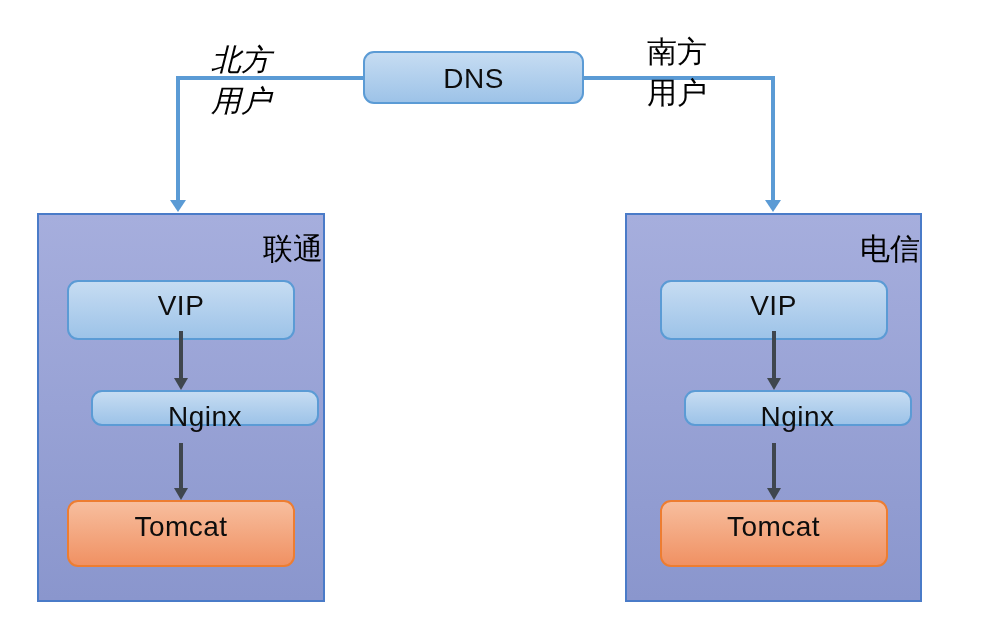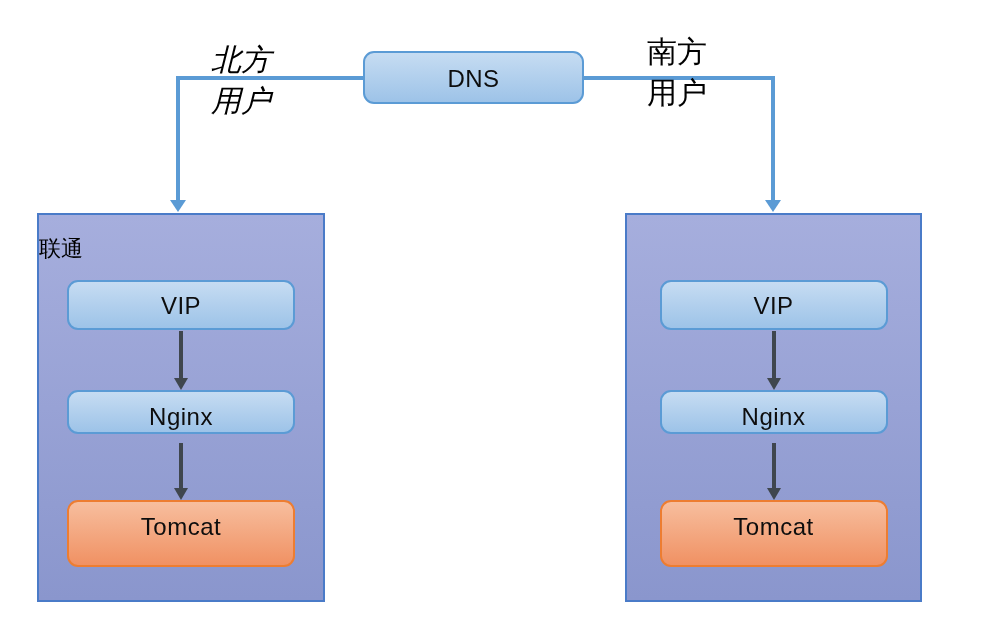--- a/index.html
+++ b/index.html
@@ -5,21 +5,21 @@
   html,body{margin:0;padding:0;background:#ffffff;}
   body{font-family:"Liberation Sans", sans-serif; color:#000;}
   .stage{
     position:relative; width:982px; height:640px; background:#ffffff;
     overflow:hidden;
   }
 
   
   .node{
     position:absolute; box-sizing:border-box; text-align:center;
-    border-radius:11px; font-size:24px; color:#0d0d0d;
+    border-radius:11px; font-size:28px; color:#0d0d0d;
     letter-spacing:0.5px;
   }
   .node-blue{
     border:2px solid var(--node-blue-border,#5B9BD5);
     background:linear-gradient(to bottom, var(--node-blue-top,#C6DCF2), var(--node-blue-bottom,#9DC3E8));
   }
   .node-orange{
     border:2px solid var(--orange-border,#ED7D31);
     background:linear-gradient(to bottom, var(--orange-top,#F7BE9E), var(--orange-bottom,#F09163));
   }
@@ -55,26 +55,26 @@
   
   .cluster{
     position:absolute; box-sizing:border-box; top:213px; height:389px;
     border:2px solid var(--cluster-border,#4A7BC8);
     background:linear-gradient(to bottom, var(--cluster-top,#A6AEDD), var(--cluster-bottom,#8A96CD));
     z-index:2;
   }
   .cluster-left{left:37px; width:288px;}
   .cluster-right{left:625px; width:297px;}
   .cluster-title{
-    position:absolute; top:14px; left:0; right:0; text-align:left;
-    font-size:22px; line-height:40px; font-family:"Liberation Serif", serif;
+    position:absolute; top:14px; left:0; right:0; text-align:right;
+    font-size:30px; line-height:40px; font-family:"Liberation Serif", serif;
   }
   .cluster .node{left:50%; transform:translateX(-50%); width:228px;}
-  .n-vip{top:65px; height:50px; line-height:48px;}
-  .n-nginx{top:175px; height:44px; line-height:50px;}
+  .n-vip{top:65px; height:60px; line-height:48px;}
+  .n-nginx{top:175px; height:36px; line-height:50px;margin-left:24px;}
   .n-tomcat{top:285px; height:67px; line-height:49px;}
 
   
   .flow-arrow{position:absolute; left:50%; width:14px; margin-left:-7px;}
   .flow-arrow .shaft{
     position:absolute; left:5px; top:0; width:4px;
     background:var(--inner-arrow,#3F464E);
   }
   .flow-arrow .head{
     position:absolute; left:0; bottom:0; width:0; height:0;
@@ -121,20 +121,21 @@
     </div>
     <div class="node node-blue n-nginx">Nginx</div>
     <div class="flow-arrow fa-2">
       <div class="shaft"></div>
       <div class="head"></div>
     </div>
     <div class="node node-orange n-tomcat">Tomcat</div>
   </div>
 
   <div class="cluster cluster-right">
+    <div class="cluster-title">电信</div>
     <div class="node node-blue n-vip">VIP</div>
     <div class="flow-arrow fa-1">
       <div class="shaft"></div>
       <div class="head"></div>
     </div>
     <div class="node node-blue n-nginx">Nginx</div>
     <div class="flow-arrow fa-2">
       <div class="shaft"></div>
       <div class="head"></div>
     </div>

